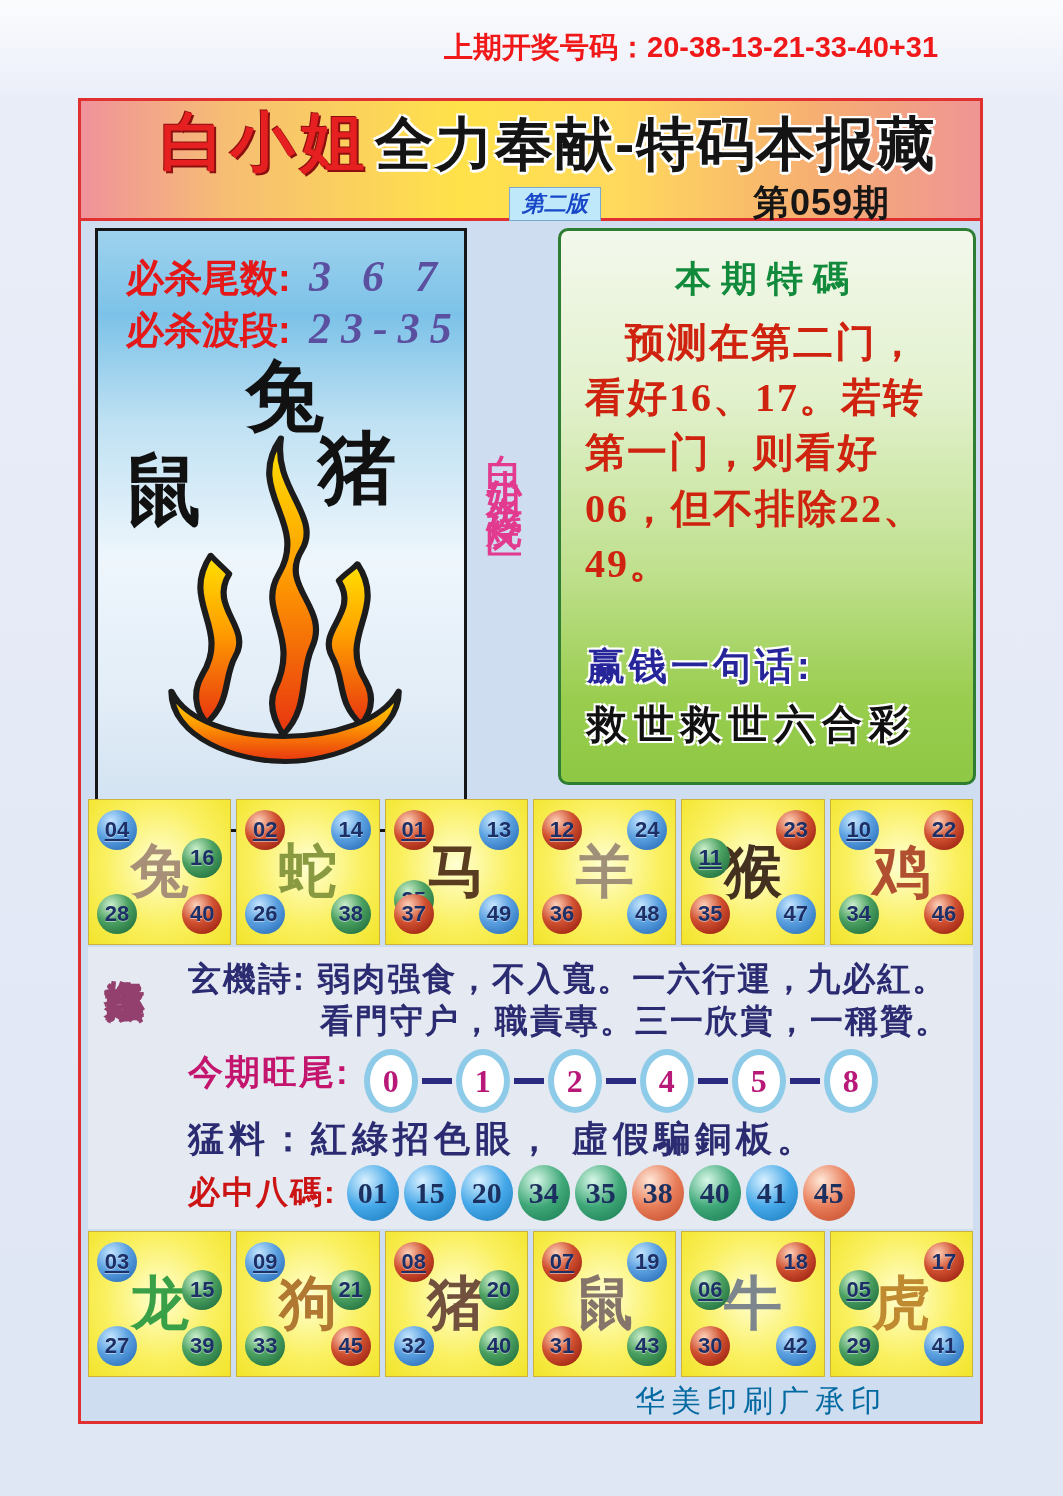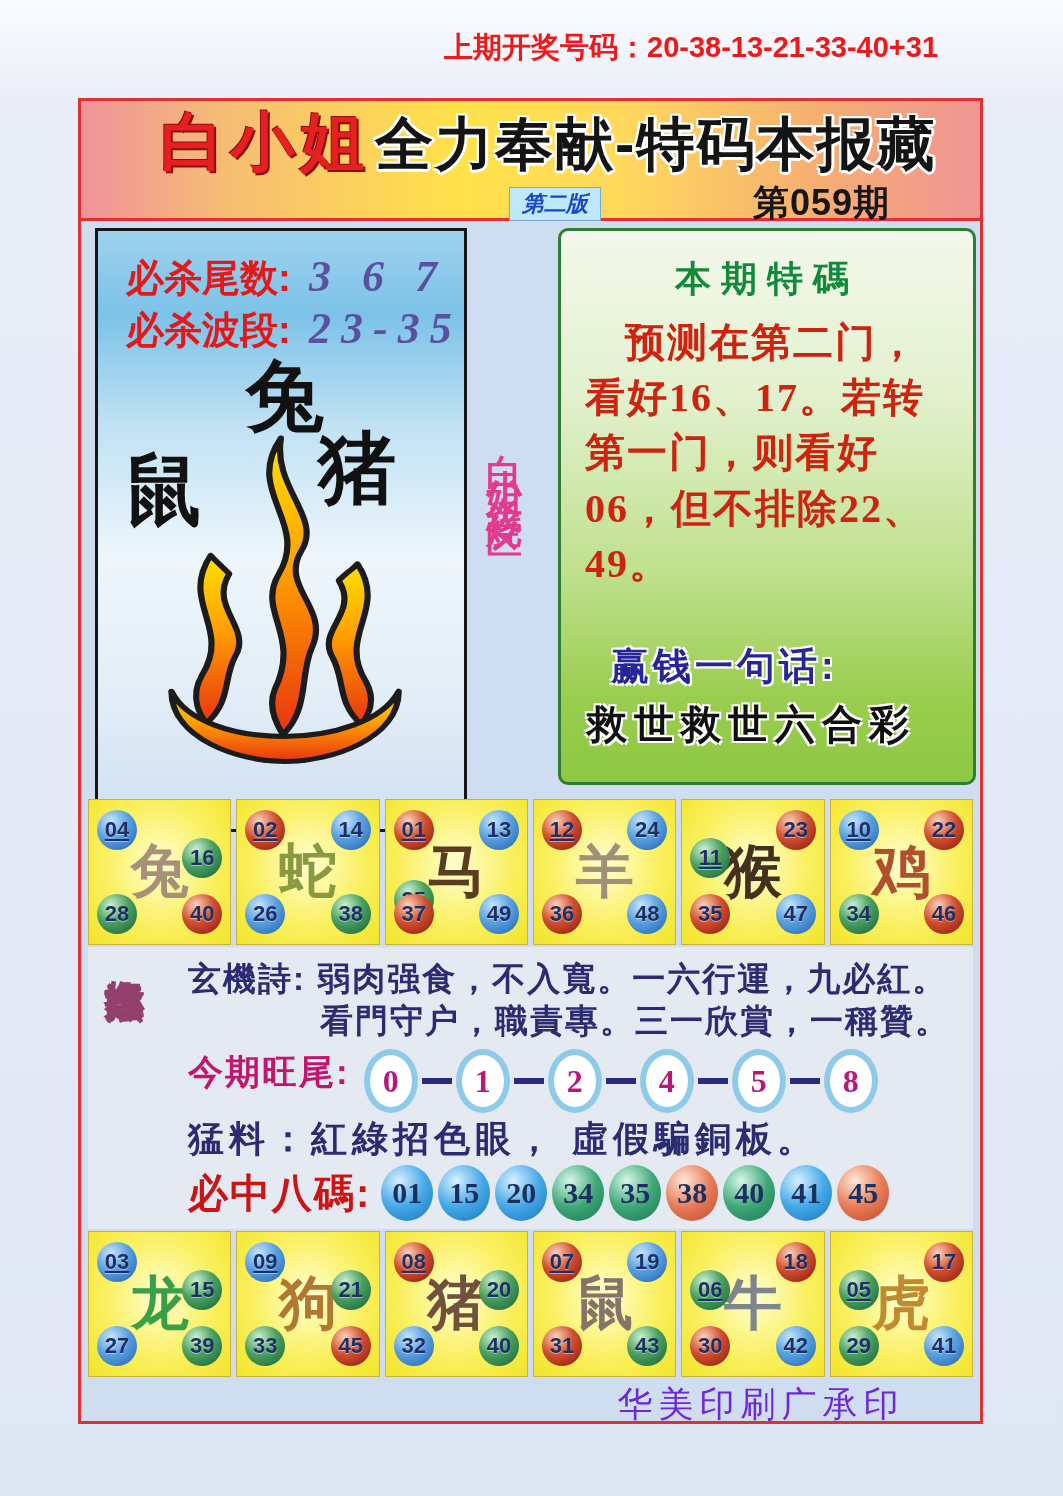--- a/index.html
+++ b/index.html
@@ -51,21 +51,21 @@
 
   
   #special-box{left:477px;top:7px;width:418px;height:557px;border:3px solid #2f7d32;border-radius:10px;box-sizing:border-box;
         background:linear-gradient(180deg,#f3f8ec 0%,#e2f1cd 30%,#bfe08d 62%,#99cd4e 85%,#8ec844 100%);}
   #special-title{position:absolute;left:0;top:24px;width:100%;text-align:center;
         font-size:36px;font-weight:900;color:#118a3c;letter-spacing:10px;}
   #special-body{position:absolute;left:24px;top:84px;width:370px;
         font-family:"Liberation Serif",serif;font-size:40px;line-height:1.38;color:#cf2310;
         text-indent:1em;letter-spacing:2px;font-weight:bold;}
   #slogan-label{position:absolute;left:26px;top:410px;font-size:38px;font-weight:900;color:#26269a;letter-spacing:4px;
-        text-shadow:-2px -2px 0 #fff,2px -2px 0 #fff,-2px 2px 0 #fff,2px 2px 0 #fff;margin-left:24px;}
+        text-shadow:-2px -2px 0 #fff,2px -2px 0 #fff,-2px 2px 0 #fff,2px 2px 0 #fff;}
   #slogan-text{position:absolute;left:26px;top:466px;font-size:40px;font-weight:900;color:#101010;letter-spacing:7px;
         text-shadow:-2px -2px 0 #fff,2px -2px 0 #fff,-2px 2px 0 #fff,2px 2px 0 #fff;}
 
   
   .strip{left:7px;width:885px;height:146px;display:flex;gap:5px;}
   #strip-top{top:578px;} #strip-bottom{top:1010px;}
   .zcell{position:relative;flex:1 1 0;background:radial-gradient(ellipse at 50% 45%,#ffffd2 0%,#faf060 55%,#f2e42a 100%);
         border:1px solid #c9b33c;box-sizing:border-box;}
   .animal{position:absolute;inset:0;display:flex;align-items:center;justify-content:center;
         font-size:58px;font-weight:bold;font-family:"Liberation Serif",serif;}
@@ -86,29 +86,29 @@
   #poem-line1{left:100px;top:10px;font-size:33px;font-weight:900;color:#2b2b72;letter-spacing:2px;}
   #poem-line2{left:232px;top:52px;font-size:33px;font-weight:900;color:#2b2b72;letter-spacing:2px;}
   #tail-row{left:100px;top:102px;display:flex;align-items:flex-start;}
   #tail-label{font-size:35px;font-weight:900;color:#c4156e;letter-spacing:2px;margin-right:14px;}
   .tcircle{width:42px;height:52px;border-radius:50%;background:#fff;border:6px solid #8ecbe9;
         display:flex;align-items:center;justify-content:center;
         font-size:32px;font-weight:900;color:#b81878;font-family:"Liberation Serif",serif;}
   .tdash{width:30px;height:6px;background:#2a2a80;margin:0 4px;}
   #hot-row{left:100px;top:168px;font-size:36px;font-weight:900;color:#2b2b72;letter-spacing:5px;}
   #eight-row{left:100px;top:218px;display:flex;align-items:center;}
-  #eight-label{font-size:40px;font-weight:900;color:#cc1414;letter-spacing:2px;margin-right:10px;}
+  #eight-label{font-size:32px;font-weight:900;color:#cc1414;letter-spacing:2px;margin-right:10px;}
   .eball{width:52px;height:56px;border-radius:50%;margin-right:5px;display:flex;align-items:center;justify-content:center;
         font-size:30px;font-weight:bold;color:#1c3060;font-family:"Liberation Serif",serif;}
   .eball.blue  {background:radial-gradient(circle at 35% 28%,#d8f0ff 0%,#45a8e8 50%,#1878b8 100%);}
   .eball.green {background:radial-gradient(circle at 35% 28%,#d8f8e8 0%,#3fa878 50%,#177850 100%);}
   .eball.orange{background:radial-gradient(circle at 35% 28%,#ffe8d8 0%,#e87c58 50%,#c04828 100%);}
 
   
-  #footer-line{left:470px;top:1160px;width:420px;text-align:center;font-size:35px;color:#6d28d9;letter-spacing:6px;}
+  #footer-line{left:470px;top:1160px;width:420px;text-align:center;font-size:30px;color:#0369a1;letter-spacing:6px;}
 </style>
 </head>
 <body>
 
 <div class="abs" id="last-draw"><span>上期开奖号码：</span><span>20-38-13-21-33-40+31</span></div>
 
 <div class="abs" id="frame">
 
   <div class="abs" id="masthead">
     <div id="title-line">

